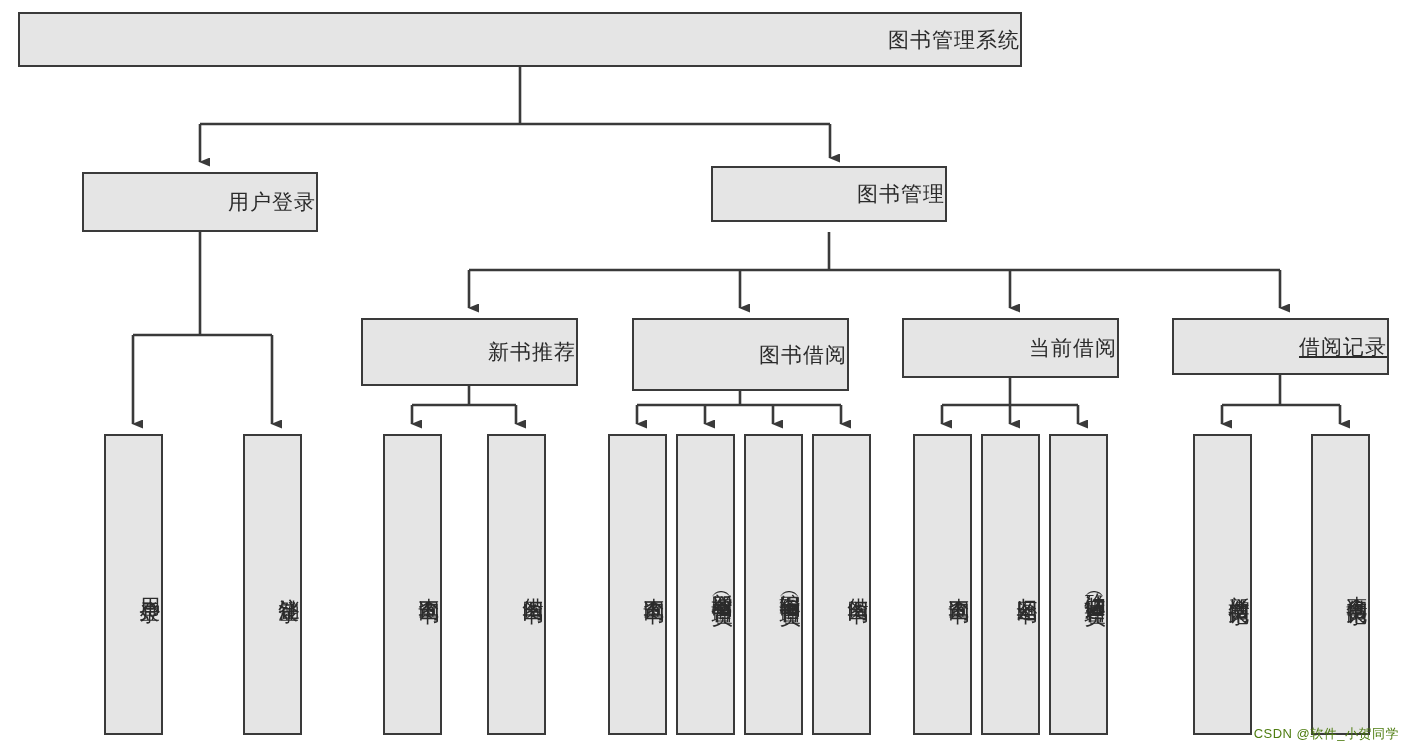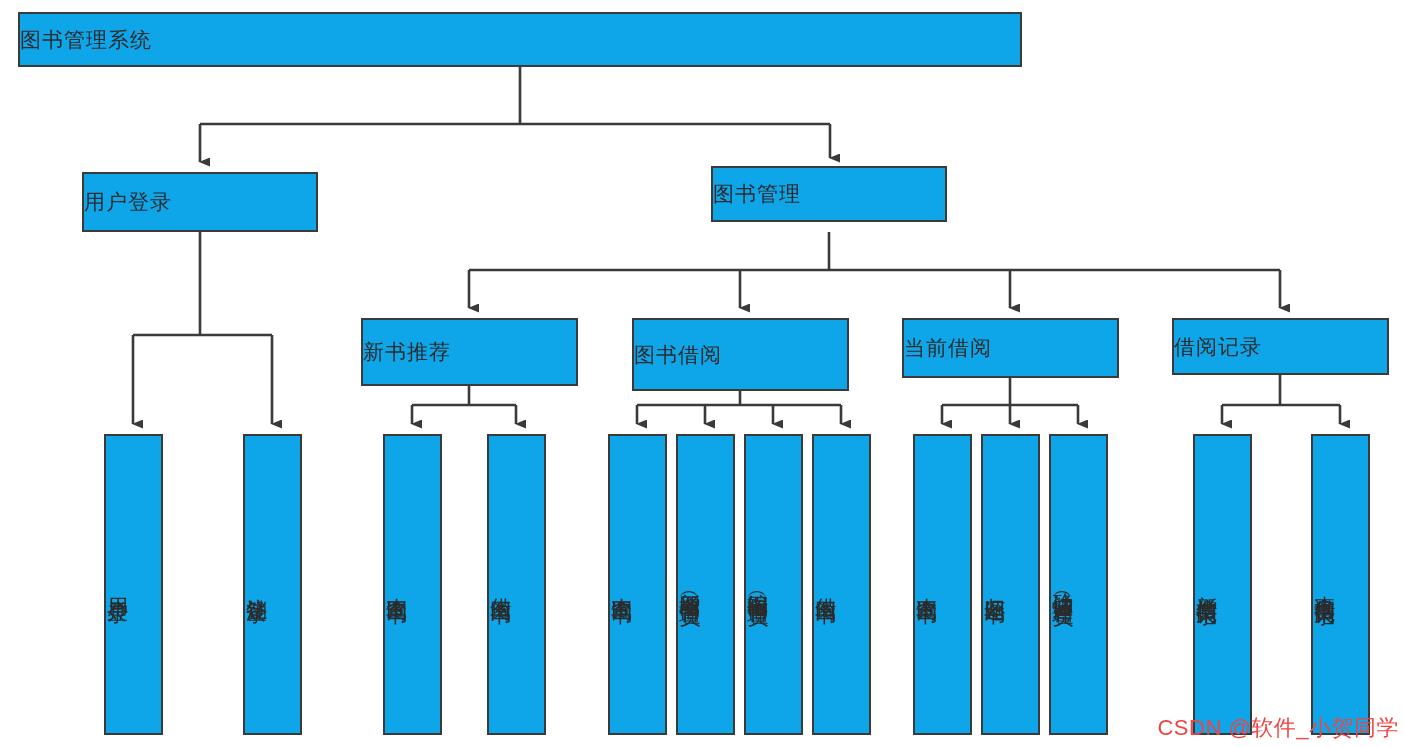--- a/index.html
+++ b/index.html
@@ -1,27 +1,27 @@
 <!DOCTYPE html>
 <html><head>
 <meta charset="utf-8">
 <style>
   html,body{margin:0;padding:0;background:#ffffff;}
   body{font-family:"Liberation Sans","DejaVu Sans",sans-serif;}
   #stage{position:relative;width:1405px;height:747px;background:#ffffff;overflow:hidden;}
   svg.edges{position:absolute;left:0;top:0;width:1405px;height:747px;pointer-events:none;}
 
-  .node{position:absolute;box-sizing:border-box;border:2.5px solid #3a3a3a;background:#0ea5e9;
-        display:flex;align-items:center;justify-content:flex-start;color:#2b2b2b;}
+  .node{position:absolute;box-sizing:border-box;border:2.5px solid #3a3a3a;background:#e5e5e5;
+        display:flex;align-items:center;justify-content:flex-end;color:#2b2b2b;}
   .node.h{font-size:21px;letter-spacing:1px;}
   .node.v{padding:6px 0;}
   .vtext{writing-mode:vertical-rl;text-orientation:upright;font-size:21px;line-height:1.08;
          letter-spacing:2px;text-align:center;white-space:nowrap;}
 
-  #watermark{position:absolute;right:6px;bottom:4px;font-size:22px;color:#ef4444;
+  #watermark{position:absolute;right:6px;bottom:4px;font-size:13px;color:#4d7c0f;
              letter-spacing:.5px;white-space:nowrap;}
 </style>
 </head>
 <body>
 
 <div id="stage">
 
   <svg class="edges" viewBox="0 0 1405 747">
     <defs>
       <marker id="arw" markerWidth="9" markerHeight="11" refX="4.5" refY="10" orient="auto" markerUnits="userSpaceOnUse">
@@ -85,21 +85,21 @@
 
   <div class="node h" style="left:361px;top:318px;width:217px;height:68px;">
     <span>新书推荐</span>
   </div>
   <div class="node h" style="left:632px;top:318px;width:217px;height:73px;">
     <span>图书借阅</span>
   </div>
   <div class="node h" style="left:902px;top:318px;width:217px;height:60px;">
     <span>当前借阅</span>
   </div>
-  <div class="node h" style="left:1172px;top:318px;width:217px;height:57px;">
+  <div class="node h" style="left:1172px;top:318px;width:217px;height:57px;text-decoration:underline;">
     <span>借阅记录</span>
   </div>
 
   <div class="node v" style="left:104px;top:434px;width:59px;height:301px;">
     <span class="vtext">用户登录</span>
   </div>
   <div class="node v" style="left:243px;top:434px;width:59px;height:301px;">
     <span class="vtext">注销登录</span>
   </div>
 

